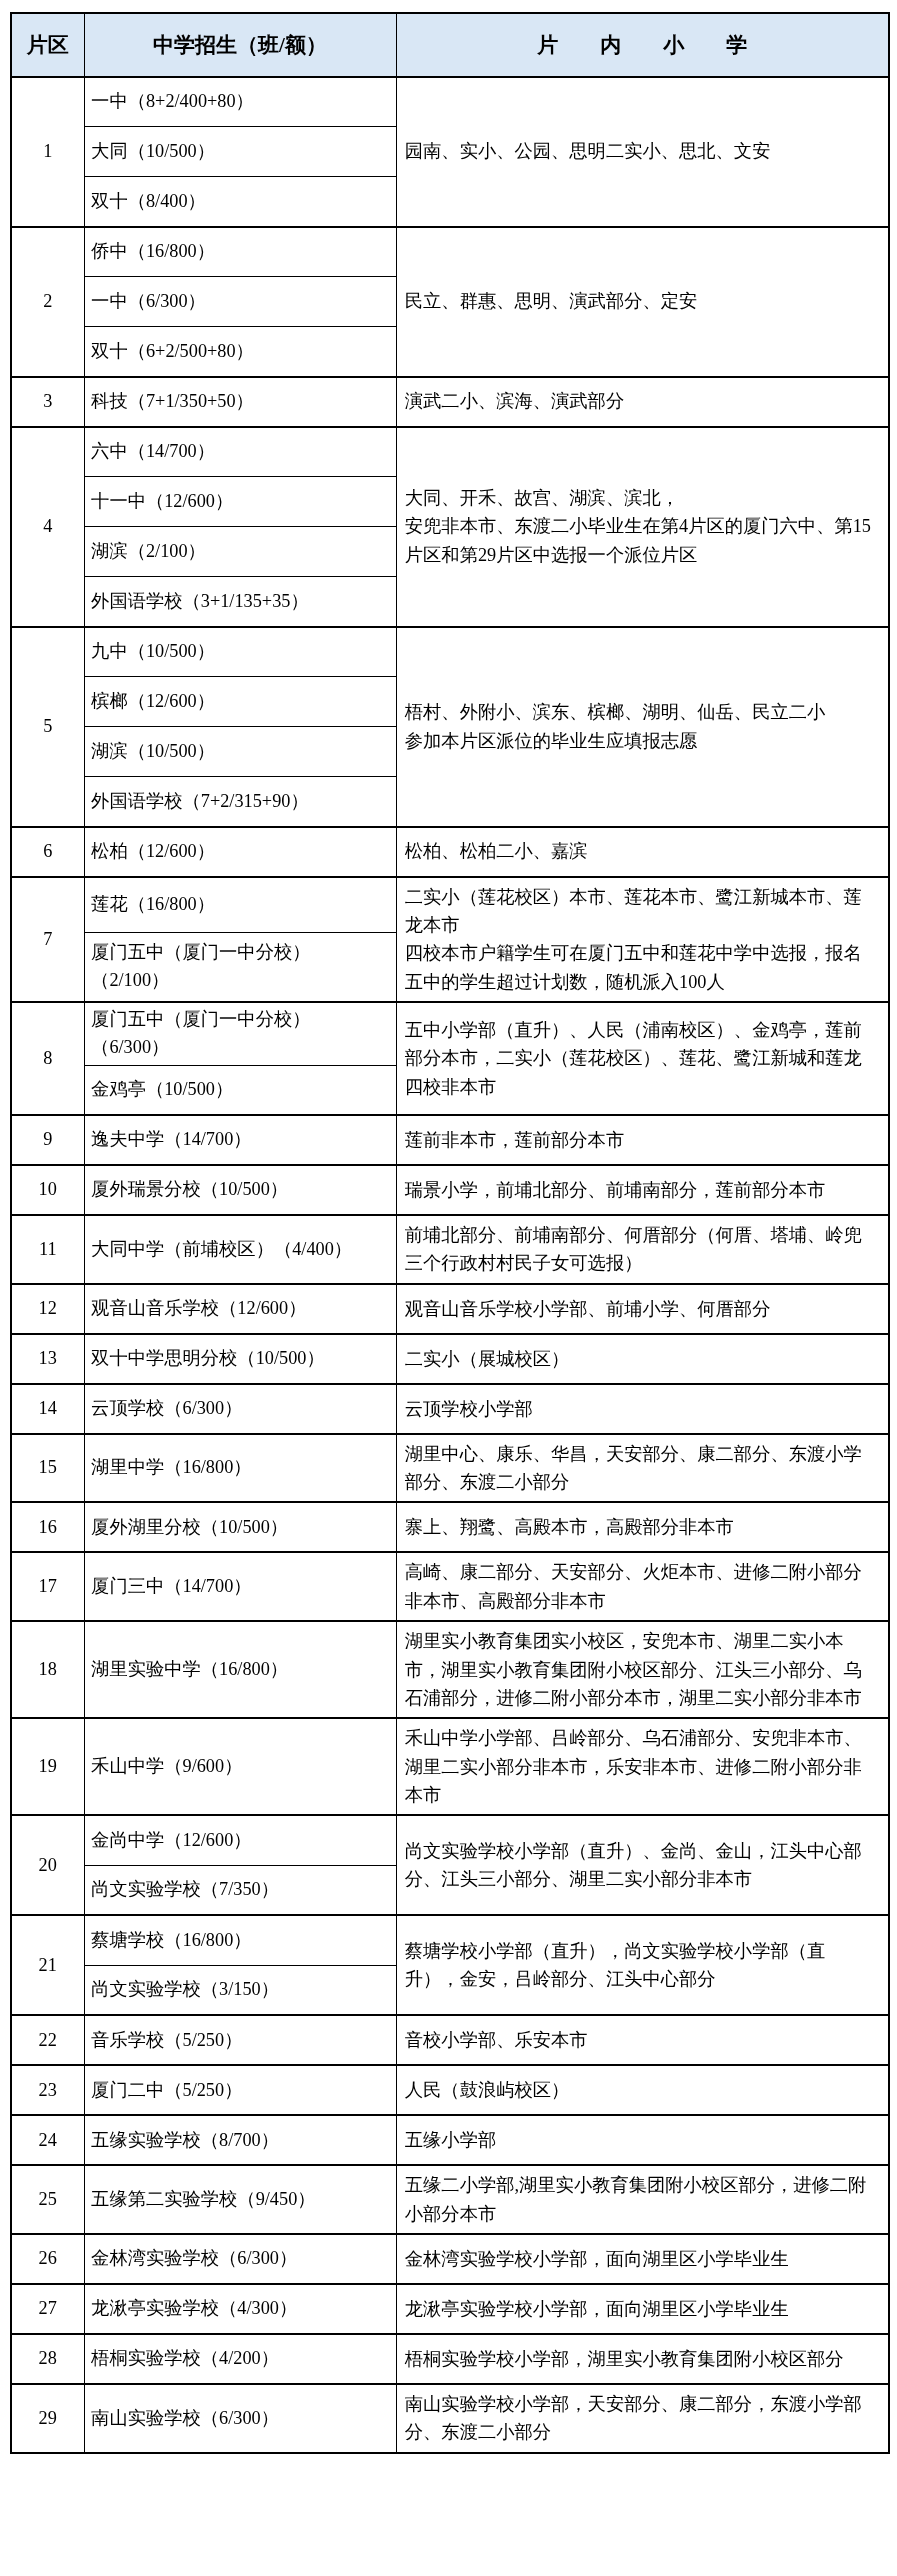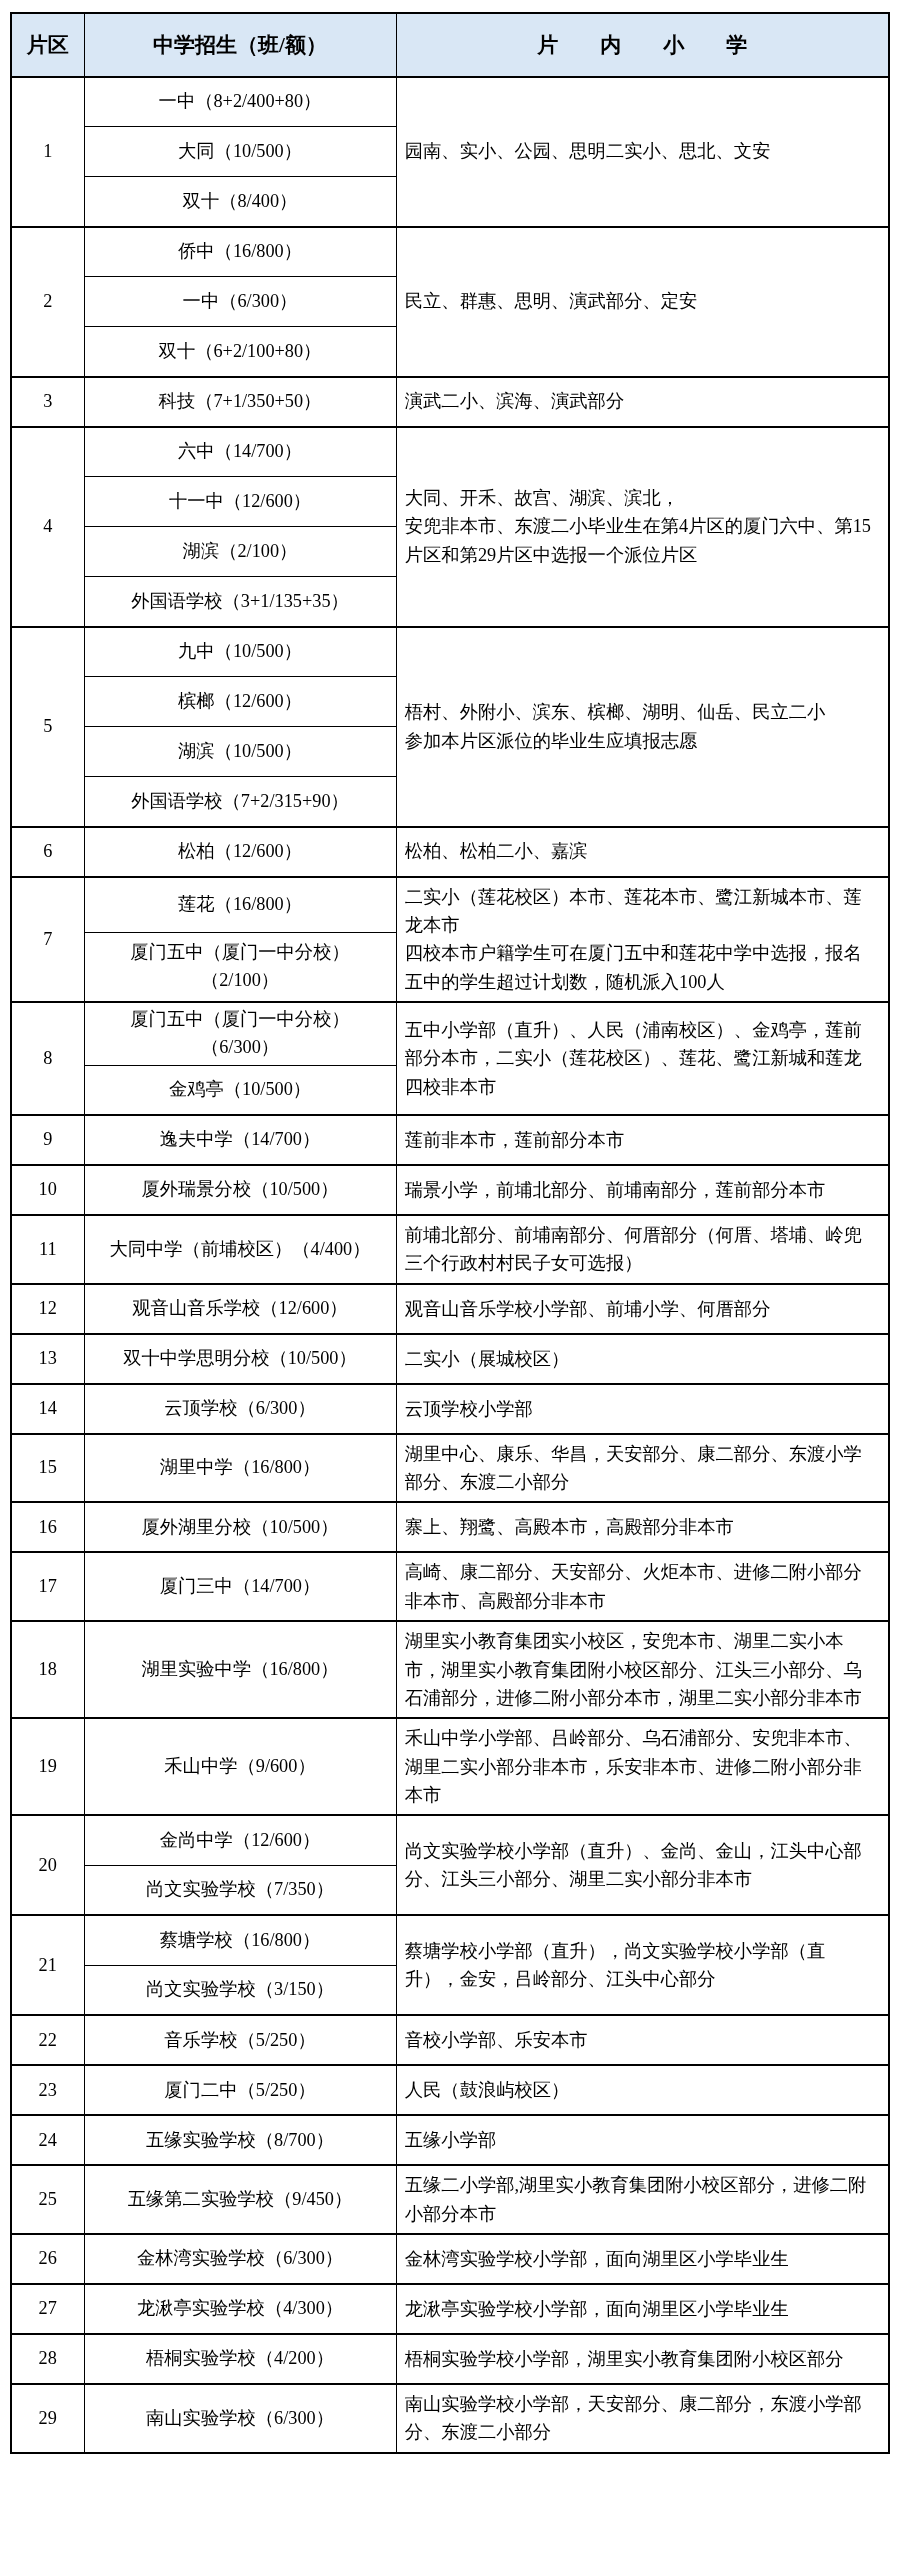--- a/index.html
+++ b/index.html
@@ -38,21 +38,21 @@
     text-align: center;
     padding: 3.3px 5px;
   }
   td { font-size: 18.3px; line-height: 1.5; }
 
   td.district-cell {
     text-align: center;
     padding: 1.7px;
   }
   td.middle-cell {
-    text-align: center;
+    text-align: left;
     white-space: pre-wrap;
     height: 50px;
     padding: 3.3px 6.6px;
   }
   td.primary-cell {
     text-align: left;
     white-space: pre-wrap;
     padding: 5px 8.3px;
     line-height: 1.55;
     margin-top: 21px;
@@ -90,21 +90,21 @@
         </tr>
         <tr class="district-start">
           <td class="district-cell" rowspan="3">2</td>
           <td class="middle-cell">侨中（16/800）</td>
           <td class="primary-cell" rowspan="3">民立、群惠、思明、演武部分、定安</td>
         </tr>
         <tr>
           <td class="middle-cell">一中（6/300）</td>
         </tr>
         <tr>
-          <td class="middle-cell">双十（6+2/100+80）</td>
+          <td class="middle-cell">双十（6+2/500+80）</td>
         </tr>
         <tr class="district-start">
           <td class="district-cell" rowspan="1">3</td>
           <td class="middle-cell">科技（7+1/350+50）</td>
           <td class="primary-cell" rowspan="1">演武二小、滨海、演武部分</td>
         </tr>
         <tr class="district-start">
           <td class="district-cell" rowspan="4">4</td>
           <td class="middle-cell">六中（14/700）</td>
           <td class="primary-cell" rowspan="4">大同、开禾、故宫、湖滨、滨北，

